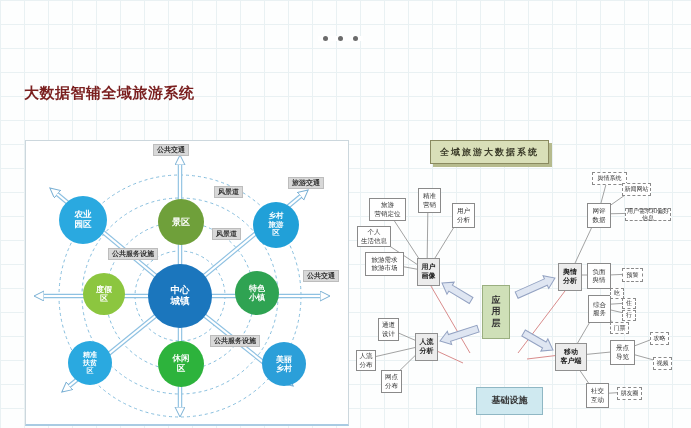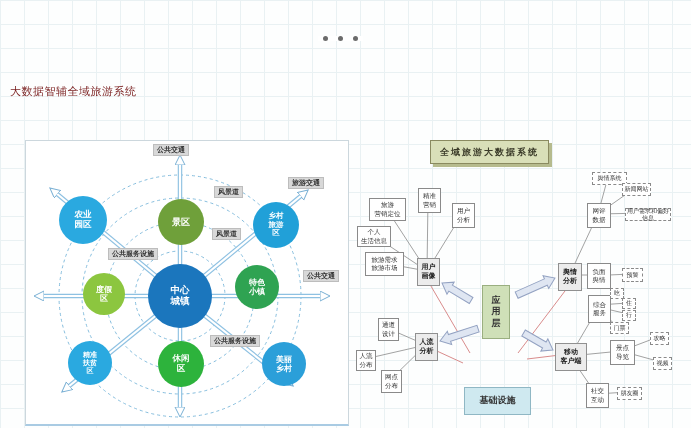--- a/index.html
+++ b/index.html
@@ -9,21 +9,21 @@
     background-image:linear-gradient(#e9f1f3 1px,transparent 1px),
                      linear-gradient(90deg,#e9f1f3 1px,transparent 1px);
     background-size:24px 24px;}
   .abs{position:absolute;}
   
   .title-box{left:203px;top:7px;width:288px;height:33px;border:2px solid #575757;
     background:#fff;display:flex;align-items:center;justify-content:center;
     font-size:16px;font-weight:bold;color:#1a1a1a;letter-spacing:1px;}
   .title-dots{left:318px;top:36px;display:flex;gap:10px;background:#fff;padding:0 5px;}
   .title-dots i{width:5px;height:5px;border-radius:50%;background:#6b6b6b;display:block;}
-  .subtitle{left:10px;top:84px;font-size:11px;font-weight:normal;color:#7a1f1f;letter-spacing:0.5px;}
+  .subtitle{left:24px;top:84px;font-size:15px;font-weight:bold;color:#7a1f1f;letter-spacing:0.5px;}
   
   .left-panel{left:25px;top:140px;width:322px;height:283px;background:#fff;
     border:1px solid #ccd7dd;border-bottom:2px solid #a9cbe3;}
   .right-panel{left:350px;top:135px;width:341px;height:293px;font-family:Liberation Serif, serif;}
   .left-panel svg,.right-panel svg{position:absolute;left:0;top:0;}
   
   .circle{position:absolute;border-radius:50%;display:flex;align-items:center;justify-content:center;
     color:#fff;font-weight:bold;text-align:center;white-space:pre-line;line-height:1.15;}
   .c-center{background:#1b76bd;font-size:9.5px;}
   .c-jingqu{background:#6fa03a;font-size:9px;}
@@ -105,21 +105,21 @@
     <div class="circle c-center" style="left:122px;top:123px;width:64px;height:64px;">中心
 城镇</div>
     <div class="circle c-jingqu" style="left:132px;top:58px;width:46px;height:46px;">景区</div>
     <div class="circle c-nongye" style="left:33px;top:55px;width:48px;height:48px;text-align:right;">农业
 园区</div>
     <div class="circle c-xiangcun" style="left:227px;top:61px;width:46px;height:46px;">乡村
 旅游
 区</div>
     <div class="circle c-dujia" style="left:57px;top:132px;width:42px;height:42px;">度假
 区</div>
-    <div class="circle c-tese" style="left:209px;top:124px;width:44px;height:44px;">特色
+    <div class="circle c-tese" style="left:209px;top:130px;width:44px;height:44px;">特色
 小镇</div>
     <div class="circle c-fupin" style="left:42px;top:200px;width:44px;height:44px;">精准
 扶贫
 区</div>
     <div class="circle c-xiuxian" style="left:132px;top:200px;width:46px;height:46px;">休闲
 区</div>
     <div class="circle c-meili" style="left:236px;top:201px;width:44px;height:44px;">美丽
 乡村</div>
 
     <div class="tag" style="left:127px;top:3px;">公共交通</div>
@@ -182,21 +182,21 @@
           <path d="M0,0 L-10,7 L-10,3.5 L-34,3.5 L-34,-3.5 L-10,-3.5 L-10,-7 Z"></path>
         </g>
       </g>
     </svg>
 
     <div class="abs t3d">全域旅游大数据系统</div>
 
     <div class="abs layer l-app" style="left:132px;top:150px;width:26px;height:52px;">应
 用
 层</div>
-    <div class="abs layer l-infra" style="left:114px;top:252px;width:65px;height:26px;">基础设施</div>
+    <div class="abs layer l-infra" style="left:126px;top:252px;width:65px;height:26px;">基础设施</div>
 
     <div class="abs layer hub" style="left:67px;top:123px;width:21px;height:26px;">用户
 画像</div>
     <div class="abs layer hub" style="left:208px;top:128px;width:22px;height:26px;">舆情
 分析</div>
     <div class="abs layer hub" style="left:65px;top:198px;width:21px;height:26px;">人流
 分析</div>
     <div class="abs layer hub" style="left:205px;top:208px;width:30px;height:26px;">移动
 客户端</div>
 

